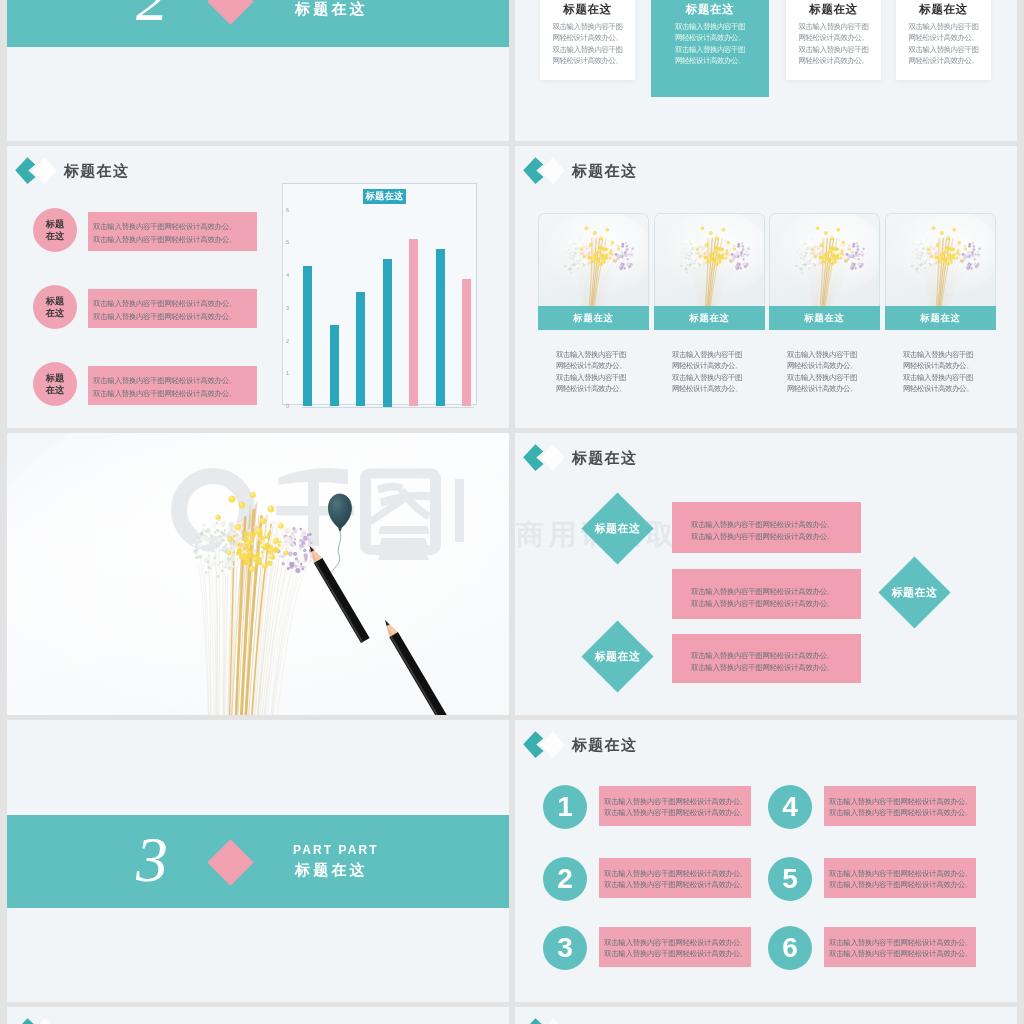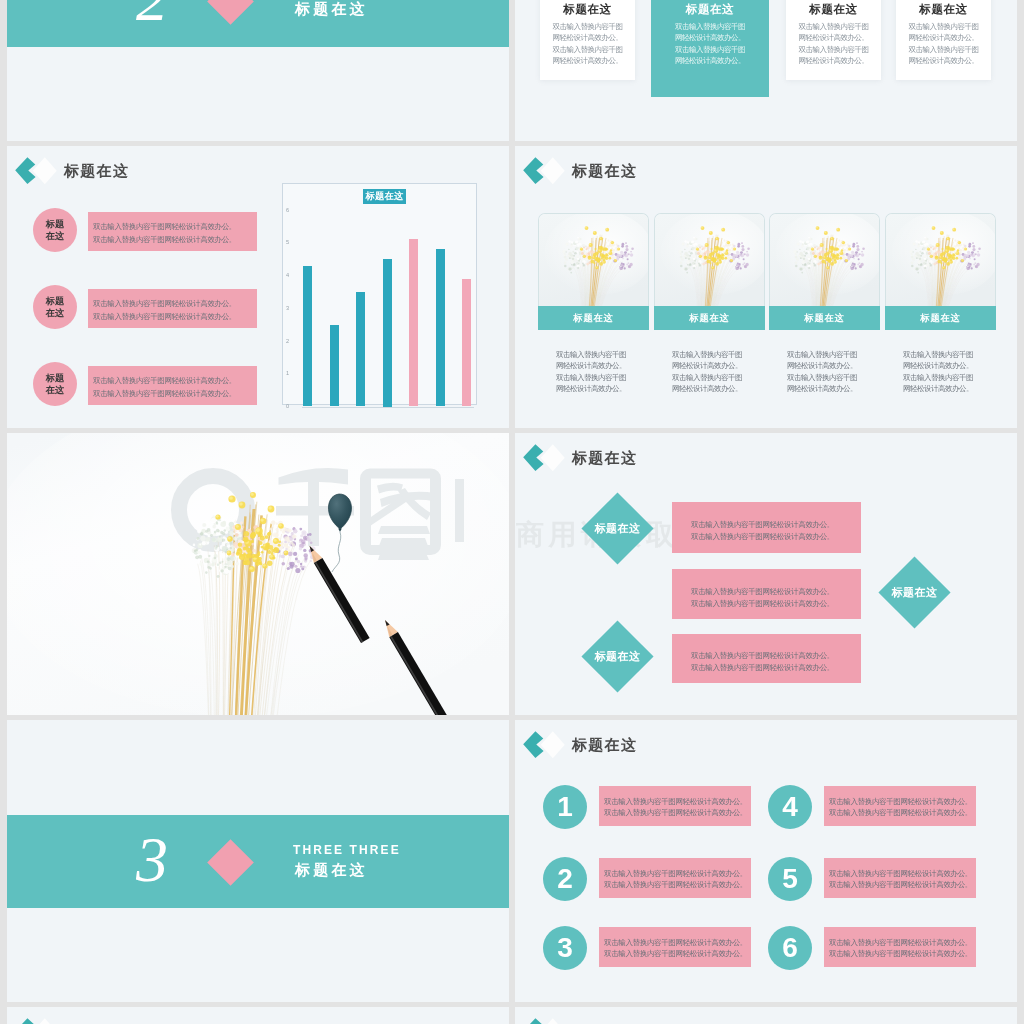--- a/index.html
+++ b/index.html
@@ -1112,21 +1112,21 @@
             <span>双击输入替换内容千图网轻松设计高效办公。</span>
             <span>双击输入替换内容千图网轻松设计高效办公。</span>
           </div>
         </div>
       </div>
       <div class="row">
         <div class="slide left">
           <div class="band" style="top:95px;height:93px;">
             <span class="num" style="left:129px;top:13px;">3</span>
             <span class="dia" style="left:207px;top:31px;width:33px;height:33px;transform:rotate(45deg);"></span>
-            <span class="pt" style="left:286px;top:28px;">THREE THREE</span>
+            <span class="pt" style="left:286px;top:28px;">PART PART</span>
             <span class="zh" style="left:288px;top:46px;">标题在这</span>
           </div>
         </div>
         <div class="slide right">
           <div class="sec-hd">
             <span class="sec-logo"><svg width="46" height="34" viewBox="0 0 46 34">
                 <polygon points="12.4,3.2 20.3,10.4 13.3,16.6 20.6,22.9 12.4,29.9 0.2,16.3" fill="#3aafaf"></polygon>
                 <polygon points="29.8,3.2 41.7,16.7 29.8,30.3 17.8,16.7" fill="#fdfdfd"></polygon>
               </svg></span>
             <span class="sec-title">标题在这</span>

